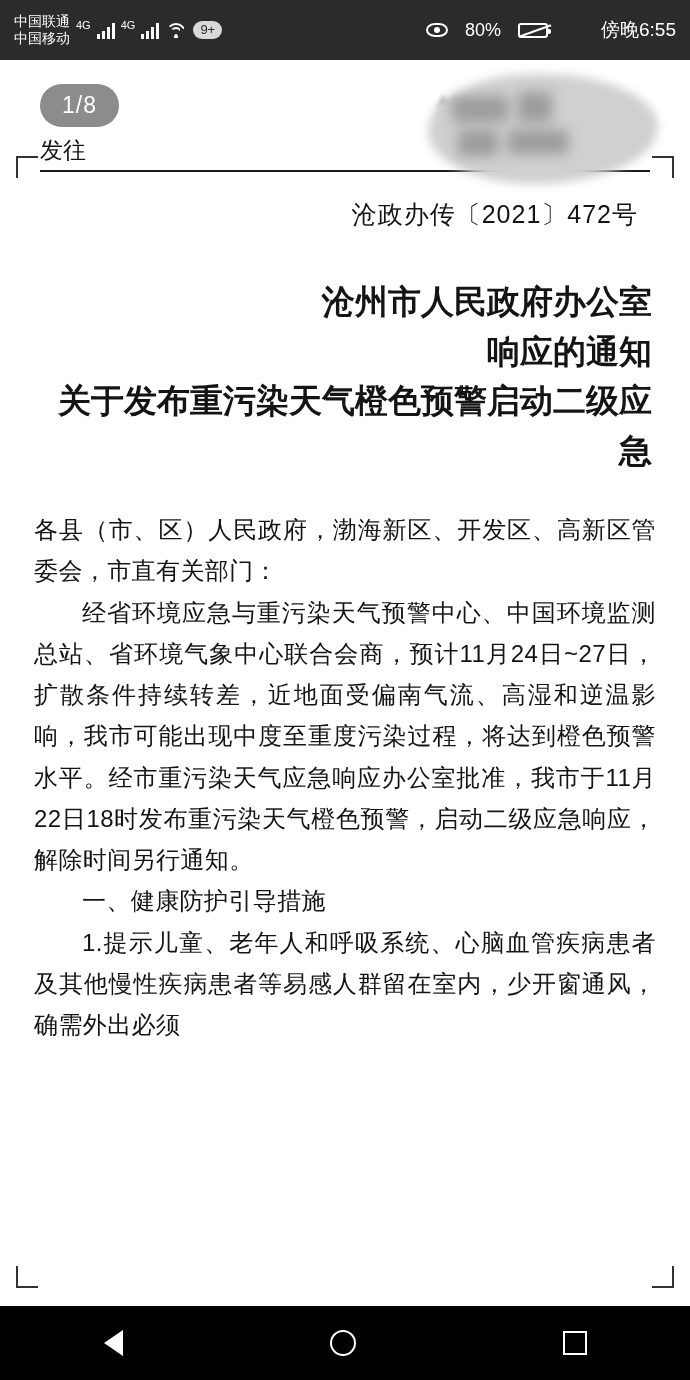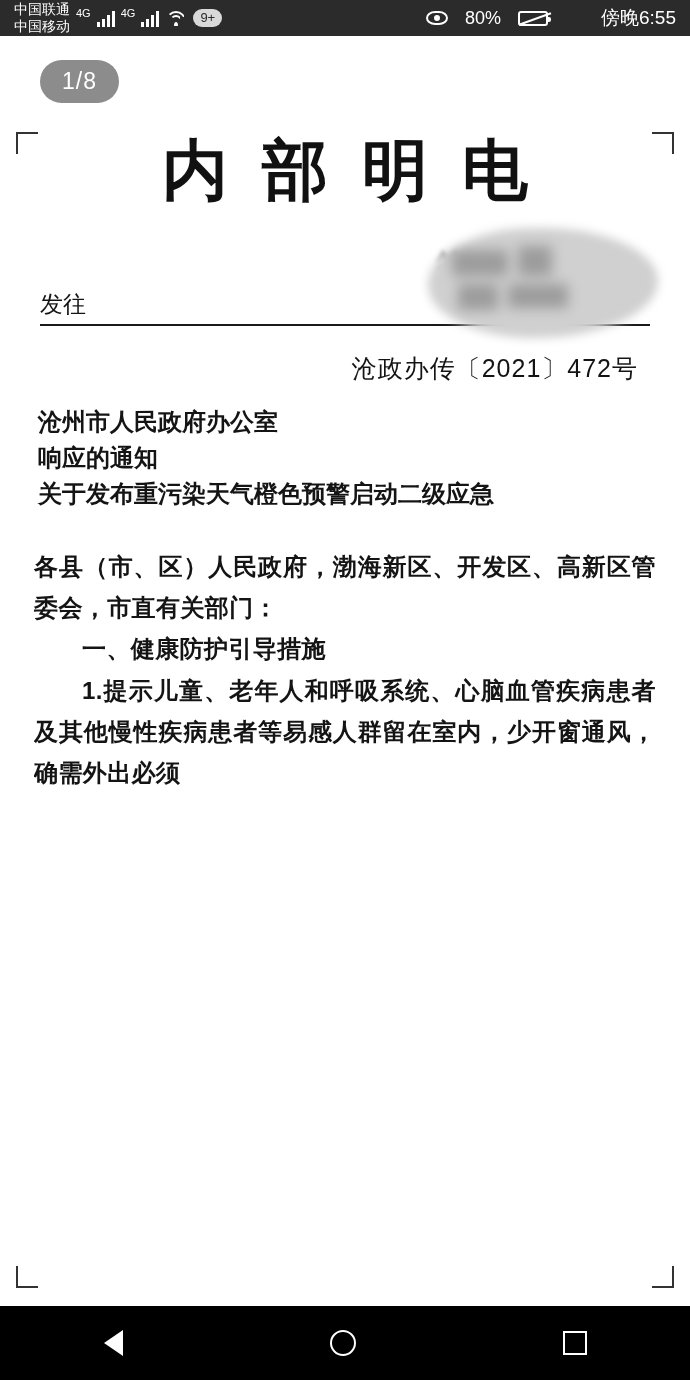--- a/index.html
+++ b/index.html
@@ -13,21 +13,21 @@
     position: relative;
     width: 690px; height: 1380px;
     background: #ffffff;
     display: flex;
     flex-direction: column;
   }
 
   
   .statusbar {
     position: relative;
-    height: 36px;
+    height: 60px;
     background: #2b2b2b;
     color: #ffffff;
     display: flex;
     align-items: center;
     padding: 8px 14px;
     flex: 0 0 auto;
   }
   .carriers {
     display: flex;
     flex-direction: column;
@@ -213,36 +213,36 @@
 
   .docnum {
     margin-top: 26px;
     text-align: right;
     padding-right: 28px;
     font-size: 25px;
     letter-spacing: 1px;
   }
 
   .headline {
-    margin-top: 19px;
-    text-align: left;
+    margin-top: 46px;
+    text-align: right;
     font-weight: bold;
-    font-size: 24px;
+    font-size: 33px;
     line-height: 1.5;
     padding: 0 14px;
   }
 
   .body {
     margin-top: 34px;
     font-size: 24px;
     line-height: 1.72;
     letter-spacing: 0.4px;
     padding: 0 10px;
   }
-  .body p { text-align: justify; font-weight: bold; }
+  .body p { text-align: justify; }
   .indent { text-indent: 2em; }
   .clip {
     max-height: 168px;
     overflow: hidden;
   }
 
   
   .navbar {
     height: 74px;
     background: #000000;
@@ -316,21 +316,20 @@
 
     <div class="crop tl"></div>
     <div class="crop tr"></div>
     <div class="crop bl"></div>
     <div class="crop br"></div>
 
     <div class="pagecount">1/8</div>
 
     <div class="page">
 
-      <div class="doc-title">内部明电</div>
 
       <div class="fields">
         <div class="blur-stroke">签</div>
         <div class="blurblob">
           <b></b>
             <b></b>
             <b></b>
             <b></b>
         </div>
         <div class="field-row">
@@ -342,20 +341,21 @@
       <div class="docnum">沧政办传〔2021〕472号</div>
 
       <div class="headline">
         <div>沧州市人民政府办公室</div>
         <div>响应的通知</div>
         <div>关于发布重污染天气橙色预警启动二级应急</div>
       </div>
 
       <div class="body">
         <p>各县（市、区）人民政府，渤海新区、开发区、高新区管委会，市直有关部门：</p>
+        <p class="indent">经省环境应急与重污染天气预警中心、中国环境监测总站、省环境气象中心联合会商，预计11月24日~27日，扩散条件持续转差，近地面受偏南气流、高湿和逆温影响，我市可能出现中度至重度污染过程，将达到橙色预警水平。经市重污染天气应急响应办公室批准，我市于11月22日18时发布重污染天气橙色预警，启动二级应急响应，解除时间另行通知。</p>
         <p class="indent">一、健康防护引导措施</p>
         <p class="indent clip">1.提示儿童、老年人和呼吸系统、心脑血管疾病患者及其他慢性疾病患者等易感人群留在室内，少开窗通风，确需外出必须</p>
       </div>
 
     </div>
   </div>
 
   <div class="navbar">
     <span class="nav-tri"></span>
     <span class="nav-circle"></span>

